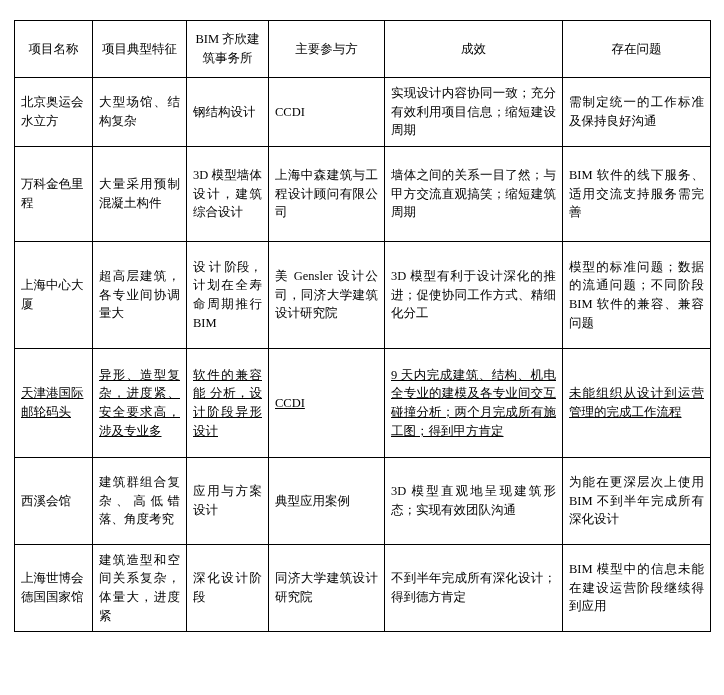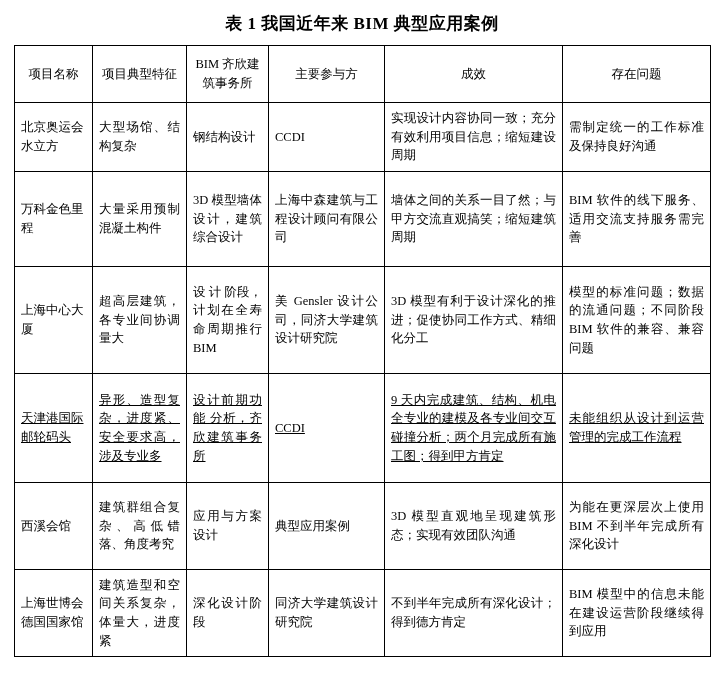--- a/index.html
+++ b/index.html
@@ -25,21 +25,21 @@
     font-size: 17px;
     font-weight: bold;
     letter-spacing: 0.5px;
     margin: 6px 0 10px 0;
     font-family: "Liberation Serif", "DejaVu Serif", serif;
   }
   table.bim-table {
     border-collapse: collapse;
     width: 696px;
     table-layout: fixed;
-    margin: 2px auto;
+    margin: 14px auto;
   }
   table.bim-table td,
   table.bim-table th {
     border: 1px solid #000000;
     vertical-align: middle;
     padding: 5px 6px;
     font-size: 12.5px;
     line-height: 1.5;
     font-family: "Liberation Serif", "DejaVu Serif", serif;
     font-weight: normal;
@@ -68,21 +68,20 @@
   .row-3 td { height: 96px; }
   .row-4 td { height: 98px; text-decoration: underline; }
   .row-5 td { height: 76px; }
   .row-6 td { height: 76px; }
 </style>
 </head>
 <body>
 
 <div class="page">
 
-  <div class="table-title">表 1  我国近年来 BIM 典型应用案例</div>
 
   <table class="bim-table">
     <colgroup>
       <col class="col-1">
       <col class="col-2">
       <col class="col-3">
       <col class="col-4">
       <col class="col-5">
       <col class="col-6">
     </colgroup>
@@ -117,21 +116,21 @@
         <td class="cell-name">上海中心大厦</td>
         <td class="cell-body">超高层建筑，各专业间协调量大</td>
         <td class="cell-body">设 计 阶段，计划在全寿命周期推行 BIM</td>
         <td class="cell-body">美 Gensler 设计公司，同济大学建筑设计研究院</td>
         <td class="cell-body">3D 模型有利于设计深化的推进；促使协同工作方式、精细化分工</td>
         <td class="cell-body">模型的标准问题；数据的流通问题；不同阶段 BIM 软件的兼容、兼容问题</td>
       </tr>
       <tr class="row-4">
         <td class="cell-name">天津港国际邮轮码头</td>
         <td class="cell-body">异形、造型复杂，进度紧、安全要求高，涉及专业多</td>
-        <td class="cell-body">设计前期功 能 分析，齐欣建筑事务所</td>
+        <td class="cell-body">软件的兼容 能 分析，设计阶段异形设计</td>
         <td class="cell-body">CCDI</td>
         <td class="cell-body">9 天内完成建筑、结构、机电全专业的建模及各专业间交互碰撞分析；两个月完成所有施工图；得到甲方肯定</td>
         <td class="cell-body">未能组织从设计到运营管理的完成工作流程</td>
       </tr>
       <tr class="row-5">
         <td class="cell-name">西溪会馆</td>
         <td class="cell-body">建筑群组合复杂、高低错落、角度考究</td>
         <td class="cell-body">应用与方案设计</td>
         <td class="cell-body">典型应用案例</td>
         <td class="cell-body">3D 模型直观地呈现建筑形态；实现有效团队沟通</td>

